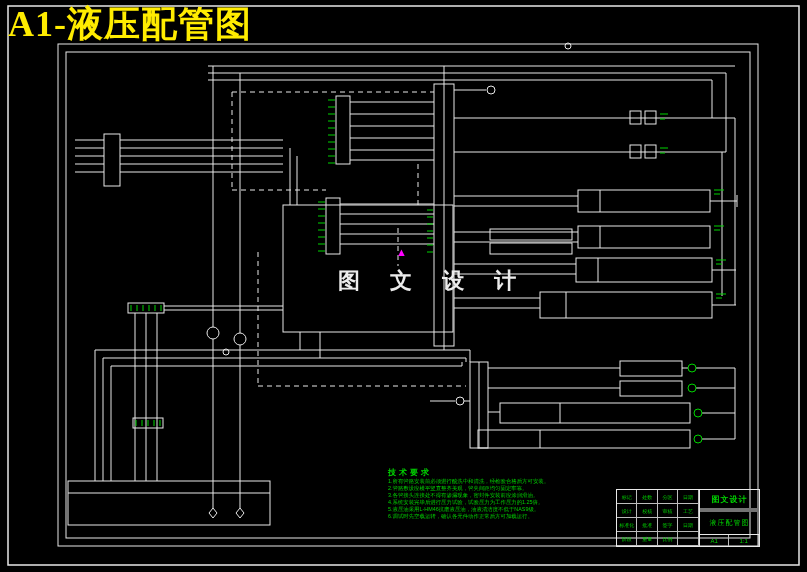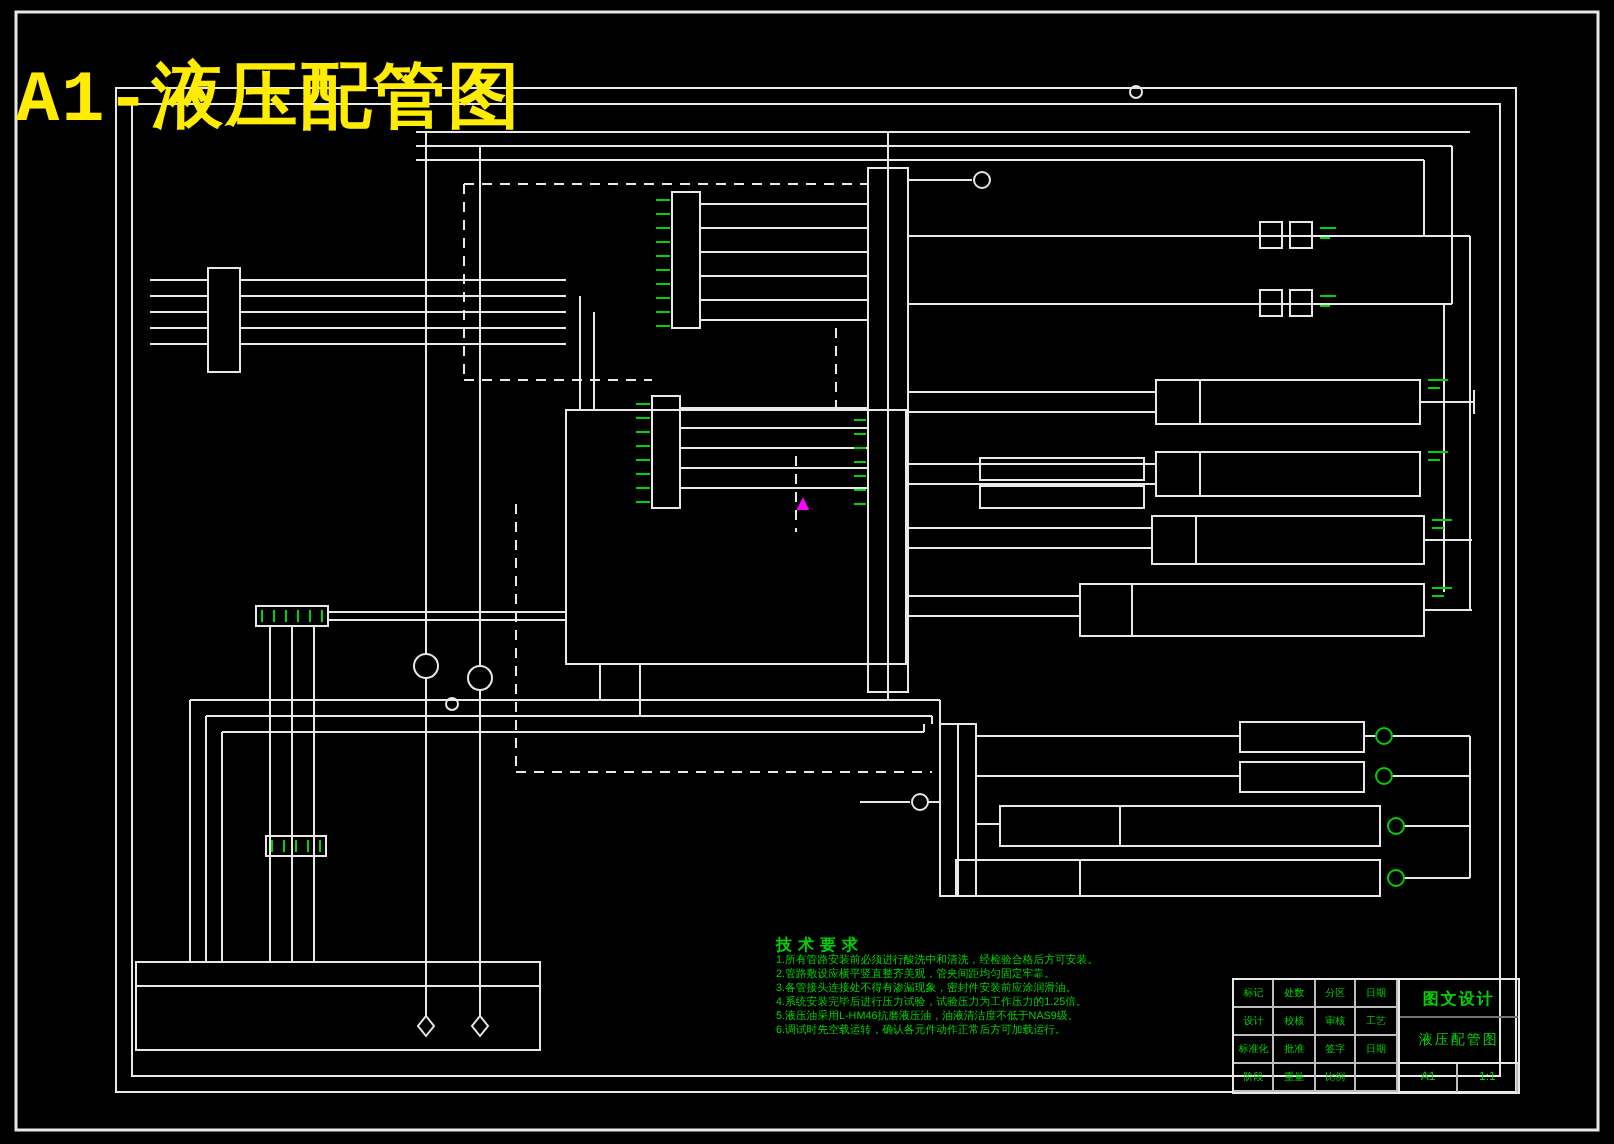--- a/index.html
+++ b/index.html
@@ -1,34 +1,34 @@
 <!DOCTYPE html>
 <html><head>
 <meta charset="utf-8">
 <style>
   html,body{margin:0;padding:0;background:#000;}
   #canvas{position:relative;width:807px;height:572px;background:#000;overflow:hidden;
           font-family:"Liberation Sans",sans-serif;}
   #linework{position:absolute;left:0;top:0;}
   .drawing-title{position:absolute;left:8px;top:0px;font-size:36px;font-weight:bold;
-      color:#ffec00;letter-spacing:1px;font-family:Liberation Mono, monospace;white-space:nowrap;margin-top:24px;}
+      color:#ffec00;letter-spacing:1px;font-family:Liberation Serif, serif;white-space:nowrap;}
   .watermark{position:absolute;left:338px;top:266px;font-size:22px;font-weight:bold;
       color:#ececec;letter-spacing:12px;white-space:nowrap;}
   .wm-arrow{position:absolute;left:396px;top:246px;font-size:11px;color:#ff00ff;}
   .tech-block{position:absolute;left:388px;top:467px;width:170px;color:#00d400;}
   .tech-title{font-size:8px;font-weight:bold;letter-spacing:3px;text-align:left;width:150px;}
   .tech-line{font-size:6px;line-height:7px;white-space:nowrap;transform:scale(.9);transform-origin:left top;}
   .title-block{position:absolute;left:616px;top:489px;width:142px;height:56px;
       border:1px solid #e8e8e8;display:flex;color:#00d400;}
   .tb-grid{width:58%;display:grid;grid-template-columns:repeat(4,1fr);grid-auto-rows:1fr;
       border-right:1px solid #e8e8e8;}
   .tb-cell{border-right:.5px solid #bdbdbd;border-bottom:.5px solid #bdbdbd;
       font-size:5px;display:flex;align-items:center;justify-content:center;overflow:hidden;white-space:nowrap;}
   .tb-right{width:42%;display:flex;flex-direction:column;}
-  .tb-company{height:18px;border-bottom:1px solid #737373;display:flex;align-items:center;
+  .tb-company{height:18px;border-bottom:4px solid #737373;display:flex;align-items:center;
       justify-content:center;font-size:8px;font-weight:bold;letter-spacing:1px;}
   .tb-name{height:22px;border-bottom:1px solid #e8e8e8;display:flex;align-items:center;
       justify-content:center;font-size:7px;letter-spacing:1px;}
   .tb-bottom{flex:1;display:flex;}
   .tb-small{flex:1;display:flex;align-items:center;justify-content:center;font-size:6px;
       border-right:.5px solid #bdbdbd;}
 </style>
 </head>
 <body>
 
@@ -244,20 +244,21 @@
       <circle cx="692" cy="368" r="4"></circle>
       <circle cx="692" cy="388" r="4"></circle>
       <circle cx="698" cy="413" r="4"></circle>
       <circle cx="698" cy="439" r="4"></circle>
     </g>
   </svg>
 
   <div class="drawing-title">A1-液压配管图</div>
 
   <div class="wm-arrow">▲</div>
+  <div class="watermark">图 文 设 计</div>
 
   <div class="tech-block">
     <div class="tech-title">技术要求</div>
     <div class="tech-line">1.所有管路安装前必须进行酸洗中和清洗，经检验合格后方可安装。</div>
     <div class="tech-line">2.管路敷设应横平竖直整齐美观，管夹间距均匀固定牢靠。</div>
     <div class="tech-line">3.各管接头连接处不得有渗漏现象，密封件安装前应涂润滑油。</div>
     <div class="tech-line">4.系统安装完毕后进行压力试验，试验压力为工作压力的1.25倍。</div>
     <div class="tech-line">5.液压油采用L-HM46抗磨液压油，油液清洁度不低于NAS9级。</div>
     <div class="tech-line">6.调试时先空载运转，确认各元件动作正常后方可加载运行。</div>
   </div>

